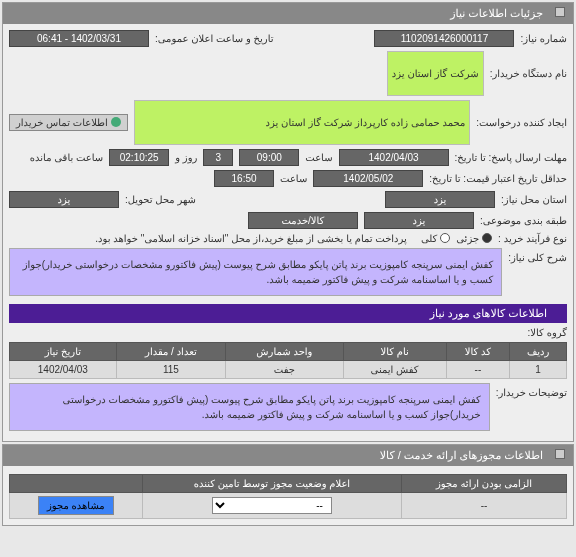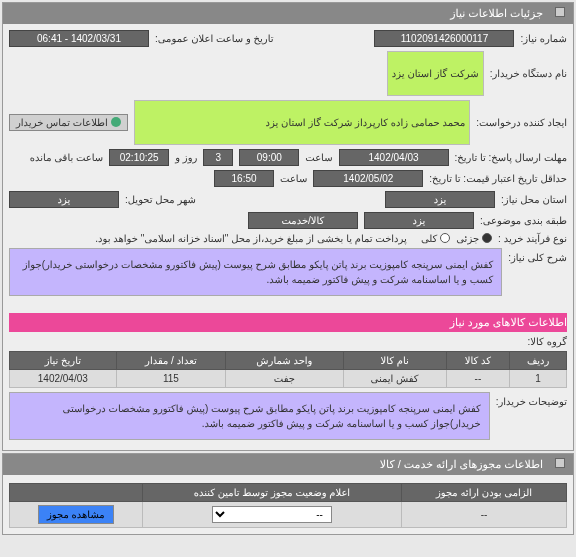--- a/index.html
+++ b/index.html
@@ -80,25 +80,25 @@
 .radio-dot.sel { background: #333; }
 .desc-box {
   border: 1px solid #aaa;
   background: #c4b5fd;
   padding: 8px;
   font-size: 10px;
   line-height: 1.5;
   width: 100%;
 }
 .sub-header {
-  background: #ec4899;
-  color: #fff;
-  padding: 3px 0;
+  background: #4c1d95;
+  color: #fff;
+  padding: 3px 20px;
   font-size: 11px;
-  margin-top: 17px;
+  margin-top: 8px;
 }
 table.data {
   width: 100%;
   border-collapse: collapse;
   font-size: 10px;
   margin-top: 2px;
 }
 table.data th {
   background: #666;
   color: #fff;

